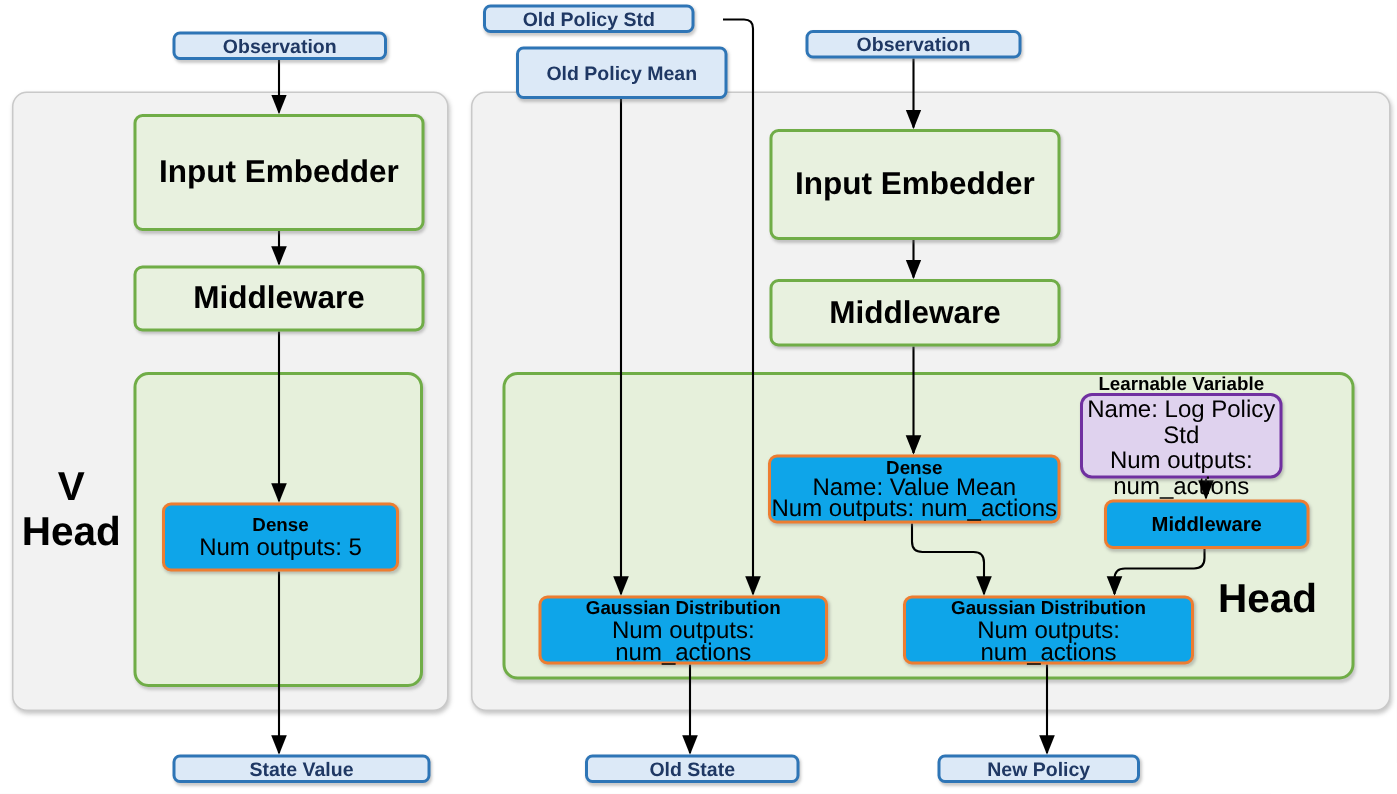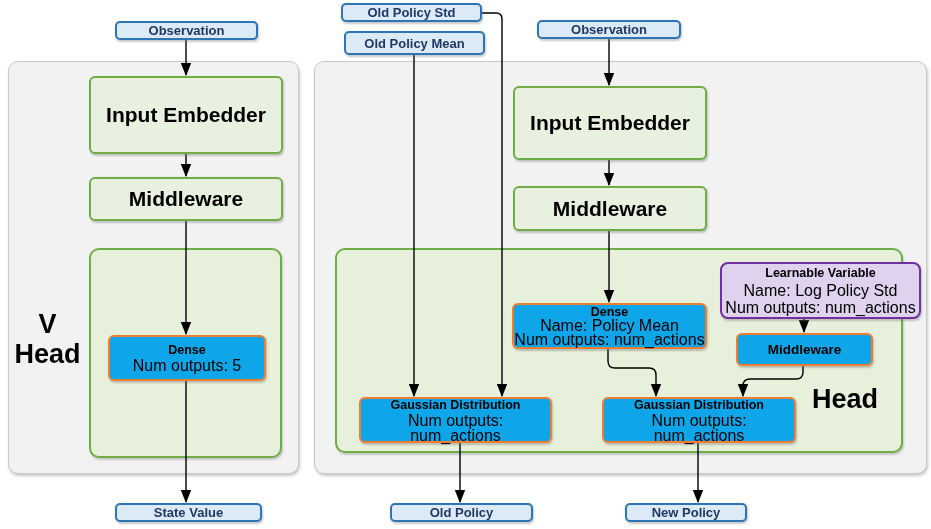--- a/index.html
+++ b/index.html
@@ -99,51 +99,51 @@
   <div class="box op" style="left:108px;top:335px;width:158px;height:46px">
     <div class="t">Dense</div>
     <div class="s">Num outputs: 5</div>
   </div>
 
   <div class="head-label" style="left:10px;top:309px;width:75px">
     <div>V</div>
     <div>Head</div>
   </div>
 
-  <div class="box io" style="left:115px;top:503px;width:147px;height:19px">
+  <div class="box io" style="left:115px;top:503px;width:172px;height:19px">
     <span>State Value</span>
   </div>
 
-  <div class="box io" style="left:341px;top:3px;width:141px;height:19px">
+  <div class="box io" style="left:322px;top:3px;width:141px;height:19px">
     <span>Old Policy Std</span>
   </div>
 
-  <div class="box io" style="left:344px;top:31px;width:141px;height:24px">
+  <div class="box io" style="left:344px;top:31px;width:141px;height:35px">
     <span>Old Policy Mean</span>
   </div>
 
   <div class="box io" style="left:537px;top:20px;width:144px;height:19px">
     <span>Observation</span>
   </div>
 
   <div class="box stage" style="left:513px;top:86px;width:194px;height:74px">
     <span>Input Embedder</span>
   </div>
 
   <div class="box stage" style="left:513px;top:186px;width:194px;height:45px">
     <span>Middleware</span>
   </div>
 
   <div class="box op" style="left:512px;top:303px;width:195px;height:46px">
     <div class="t" style="line-height:14px">Dense</div>
-    <div class="s" style="line-height:14px">Name: Policy Mean</div>
+    <div class="s" style="line-height:14px">Name: Value Mean</div>
     <div class="s" style="line-height:14px">Num outputs: num_actions</div>
   </div>
 
-  <div class="box var" style="left:720px;top:262px;width:201px;height:57px">
+  <div class="box var" style="left:720px;top:262px;width:135px;height:57px">
     <div class="t" style="line-height:17px">Learnable Variable</div>
     <div class="s" style="line-height:17px">Name: Log Policy Std</div>
     <div class="s" style="line-height:17px">Num outputs: num_actions</div>
   </div>
 
   <div class="box op op-single" style="left:736px;top:333px;width:137px;height:33px">
     <span>Middleware</span>
   </div>
 
   <div class="box op" style="left:359px;top:397px;width:193px;height:46px">
@@ -154,20 +154,20 @@
   <div class="box op" style="left:602px;top:397px;width:194px;height:46px">
     <div class="t">Gaussian Distribution</div>
     <div class="s">Num outputs: num_actions</div>
   </div>
 
   <div class="head-label" style="left:805px;top:384px;width:80px">
     <div>Head</div>
   </div>
 
   <div class="box io" style="left:390px;top:503px;width:143px;height:19px">
-    <span>Old Policy</span>
+    <span>Old State</span>
   </div>
 
-  <div class="box io" style="left:625px;top:503px;width:122px;height:19px">
+  <div class="box io" style="left:625px;top:503px;width:135px;height:19px">
     <span>New Policy</span>
   </div>
 
 </div>
 
 </body></html>

